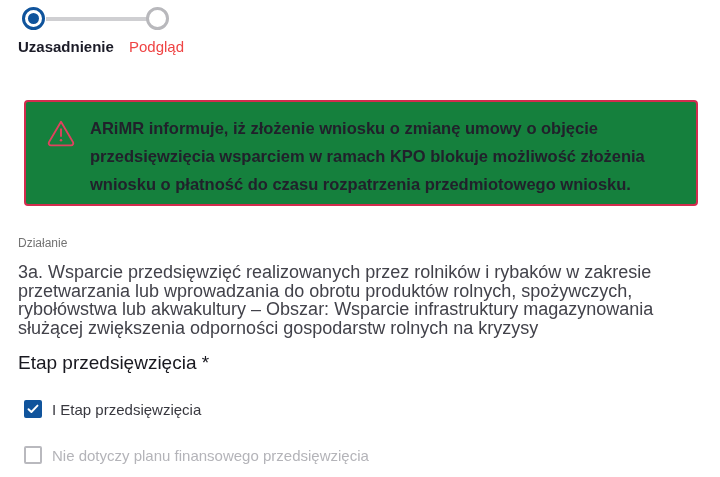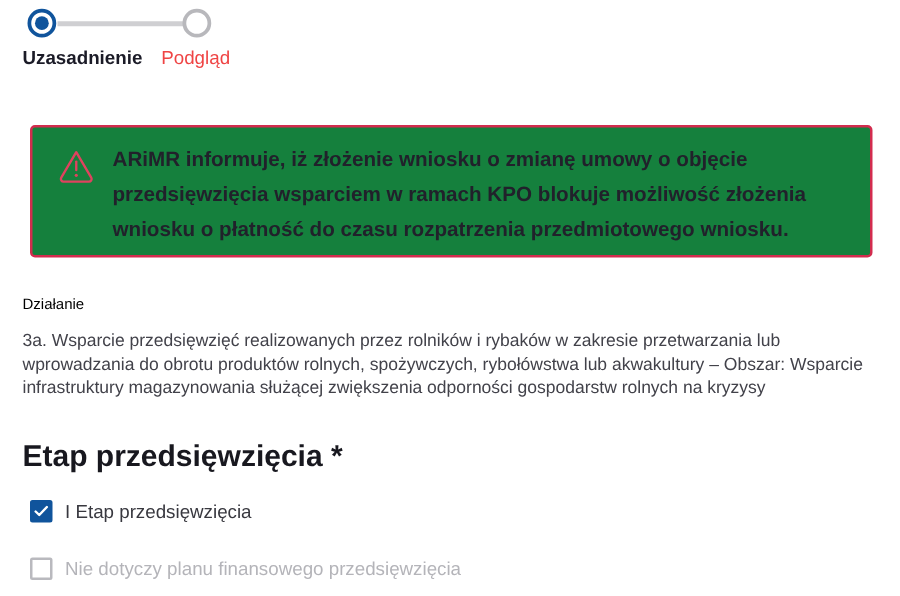--- a/index.html
+++ b/index.html
@@ -20,26 +20,26 @@
   .step-label-2 { position:absolute; left:129px; top:38px; font-size:15px; color:#ef4444; cursor:pointer; }
 
   
   .alert { position:absolute; left:24px; top:100px; width:674px; height:106px;
     border:2px solid #d22c4e; border-radius:4px; background:#15803d;
     display:flex; align-items:flex-start; padding:12px 20px; gap:14px; }
   .alert-icon { flex:none; margin-top:5px; }
   .alert-text { font-size:16.5px; font-weight:bold; color:#21212b; line-height:28px; max-width:588px; }
 
   
-  .field-label { position:absolute; left:18px; top:236px; font-size:12px; color:#000000; }
+  .field-label { position:absolute; left:18px; top:236px; font-size:12px; color:#737373; }
   .field-value { position:absolute; left:18px; top:263px; width:692px;
-    font-size:14px; line-height:18.5px; color:#42424a; }
+    font-size:18px; line-height:18.5px; color:#42424a; }
 
   
-  .section-heading { position:absolute; left:18px; top:352px; font-size:24px; font-weight:bold; color:#18181f; }
+  .section-heading { position:absolute; left:18px; top:352px; font-size:19px; font-weight:normal; color:#18181f; }
 
   
   .checkbox-row { position:absolute; left:24px; display:flex; align-items:center; gap:10px; cursor:pointer; }
   .checkbox-row-1 { top:400px; }
   .checkbox-row-2 { top:446px; cursor:default; }
   .cb { width:18px; height:18px; border-radius:2px; flex:none;
     display:flex; align-items:center; justify-content:center; }
   .cb-checked { background:#10549c; border:2px solid #10549c; }
   .cb-disabled { background:#fff; border:2px solid #b9b9be; }
   .cb-label { font-size:15px; color:#38383f; }

